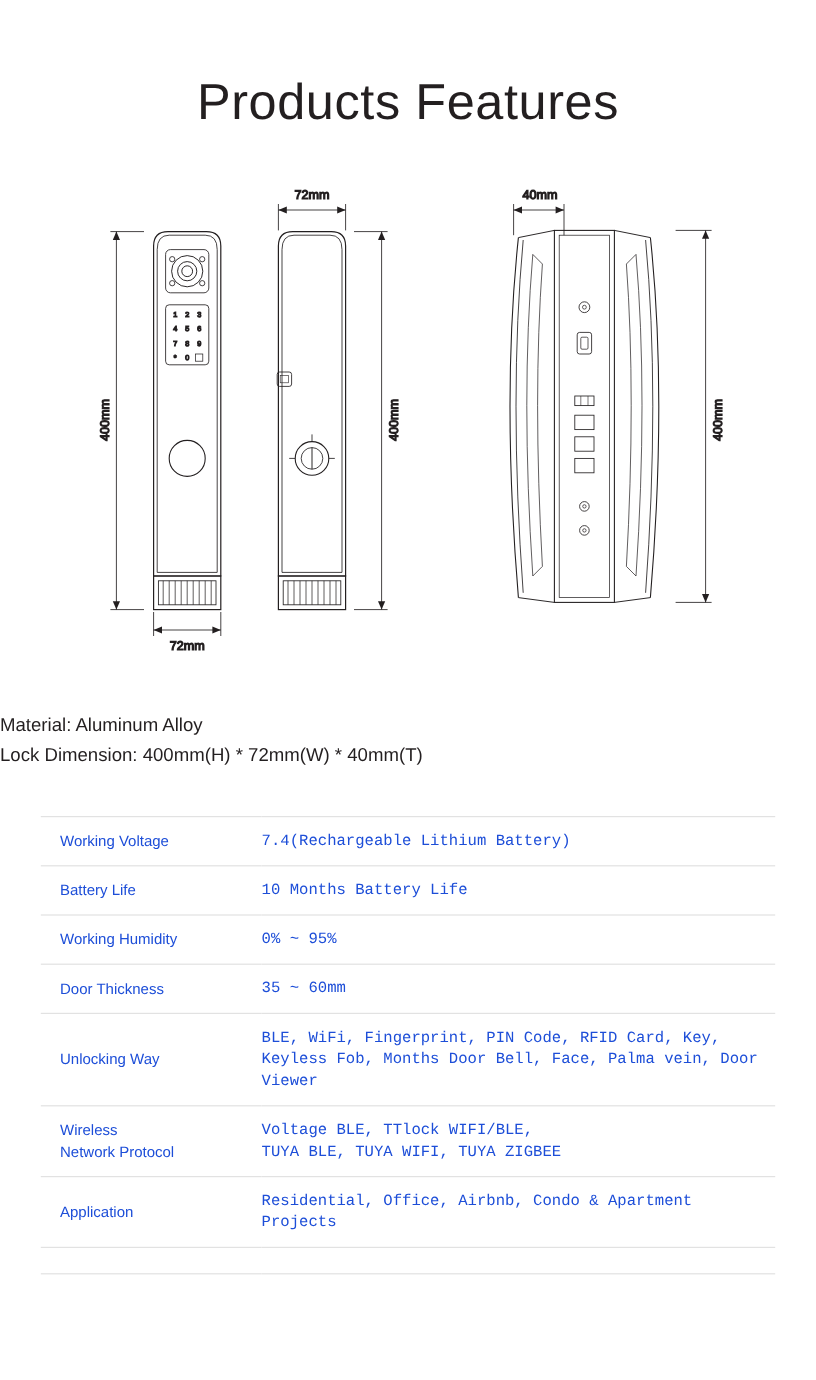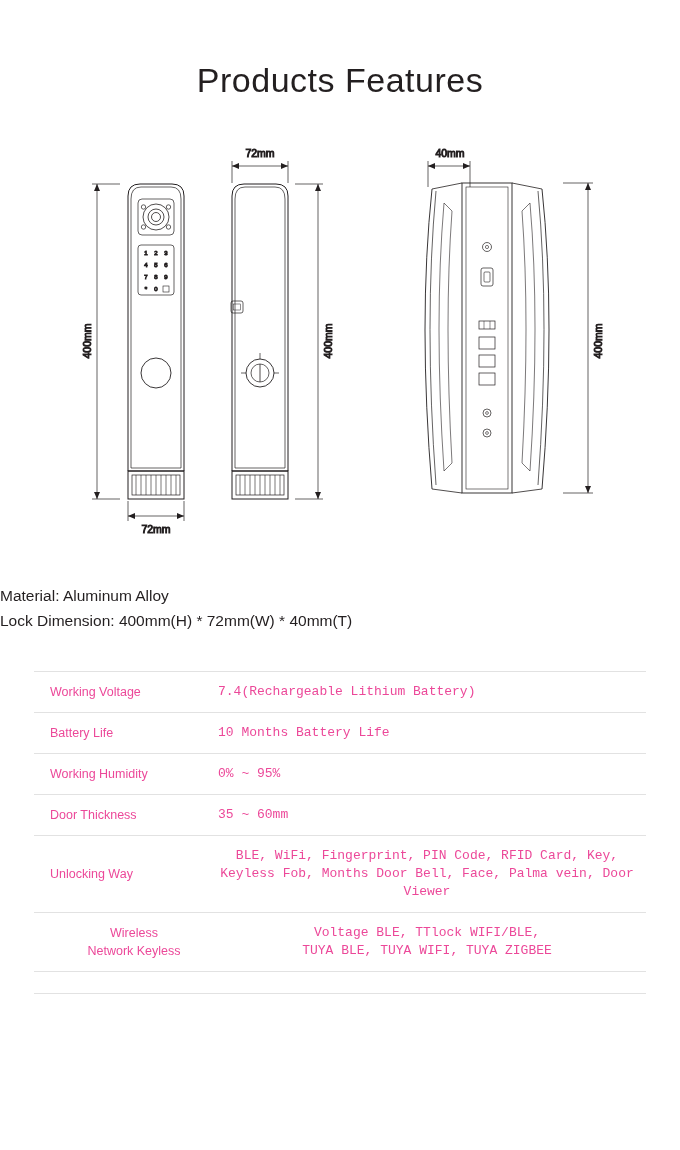--- a/index.html
+++ b/index.html
@@ -13,21 +13,21 @@
     height: 1150px;
     position: relative;
     font-family: "Liberation Sans", sans-serif;
     color: #231f20;
     overflow: hidden;
   }
 
   
   .page-title {
     text-align: center;
-    font-size: 34px;
+    font-size: 42px;
     font-weight: 400;
     letter-spacing: 0.5px;
     color: #231f20;
     margin: 0;
     padding-top: 62px;
     line-height: 1.1;
   }
 
   
   .drawings {
@@ -58,34 +58,34 @@
   }
   .spec-table tr {
     border-bottom: 1px solid #e2e2e2;
   }
   .spec-table tr:first-child {
     border-top: 1px solid #e2e2e2;
   }
   .spec-table td {
     padding: 11px 0 11px 0;
     vertical-align: middle;
-    color: #ec4899;
+    color: #1d4ed8;
     line-height: 18px;
   }
   .spec-table td.label {
     width: 184px;
     padding-left: 16px;
     font-size: 12.5px;
   }
   .spec-table td.value {
     font-size: 13px;
     padding-right: 10px;
     font-family: Liberation Mono, monospace;
   }
-  .spec-table td .l2 { display: block; text-align: center; }
+  .spec-table td .l2 { display: block; }
   .spec-table tr.last-empty { border-bottom: 1px solid #e2e2e2; height: 22px;}
   .spec-table tr.last-empty td { padding: 0; height: 20px; }
 
   .dim-label {
     font-size: 10.5px;
     fill: #231f20;
     font-family: "Liberation Sans", sans-serif;
   }
   .keypad-num {
     font-size: 6px;
@@ -310,25 +310,29 @@
     <tr>
       <td class="label">Unlocking Way</td>
       <td class="value">
         <span class="l2">BLE, WiFi, Fingerprint, PIN Code, RFID Card, Key,</span>
         <span class="l2">Keyless Fob, Months Door Bell, Face, Palma vein, Door Viewer</span>
       </td>
     </tr>
     <tr>
       <td class="label">
         <span class="l2">Wireless</span>
-        <span class="l2">Network Keyless</span>
+        <span class="l2">Network Protocol</span>
       </td>
       <td class="value">
         <span class="l2">Voltage BLE, TTlock WIFI/BLE,</span>
         <span class="l2">TUYA BLE, TUYA WIFI, TUYA ZIGBEE</span>
       </td>
     </tr>
+    <tr>
+      <td class="label">Application</td>
+      <td class="value">Residential, Office, Airbnb, Condo &amp; Apartment Projects</td>
+    </tr>
     <tr class="last-empty">
       <td></td>
       <td></td>
     </tr>
   </tbody>
 </table>
 
 </body></html>

